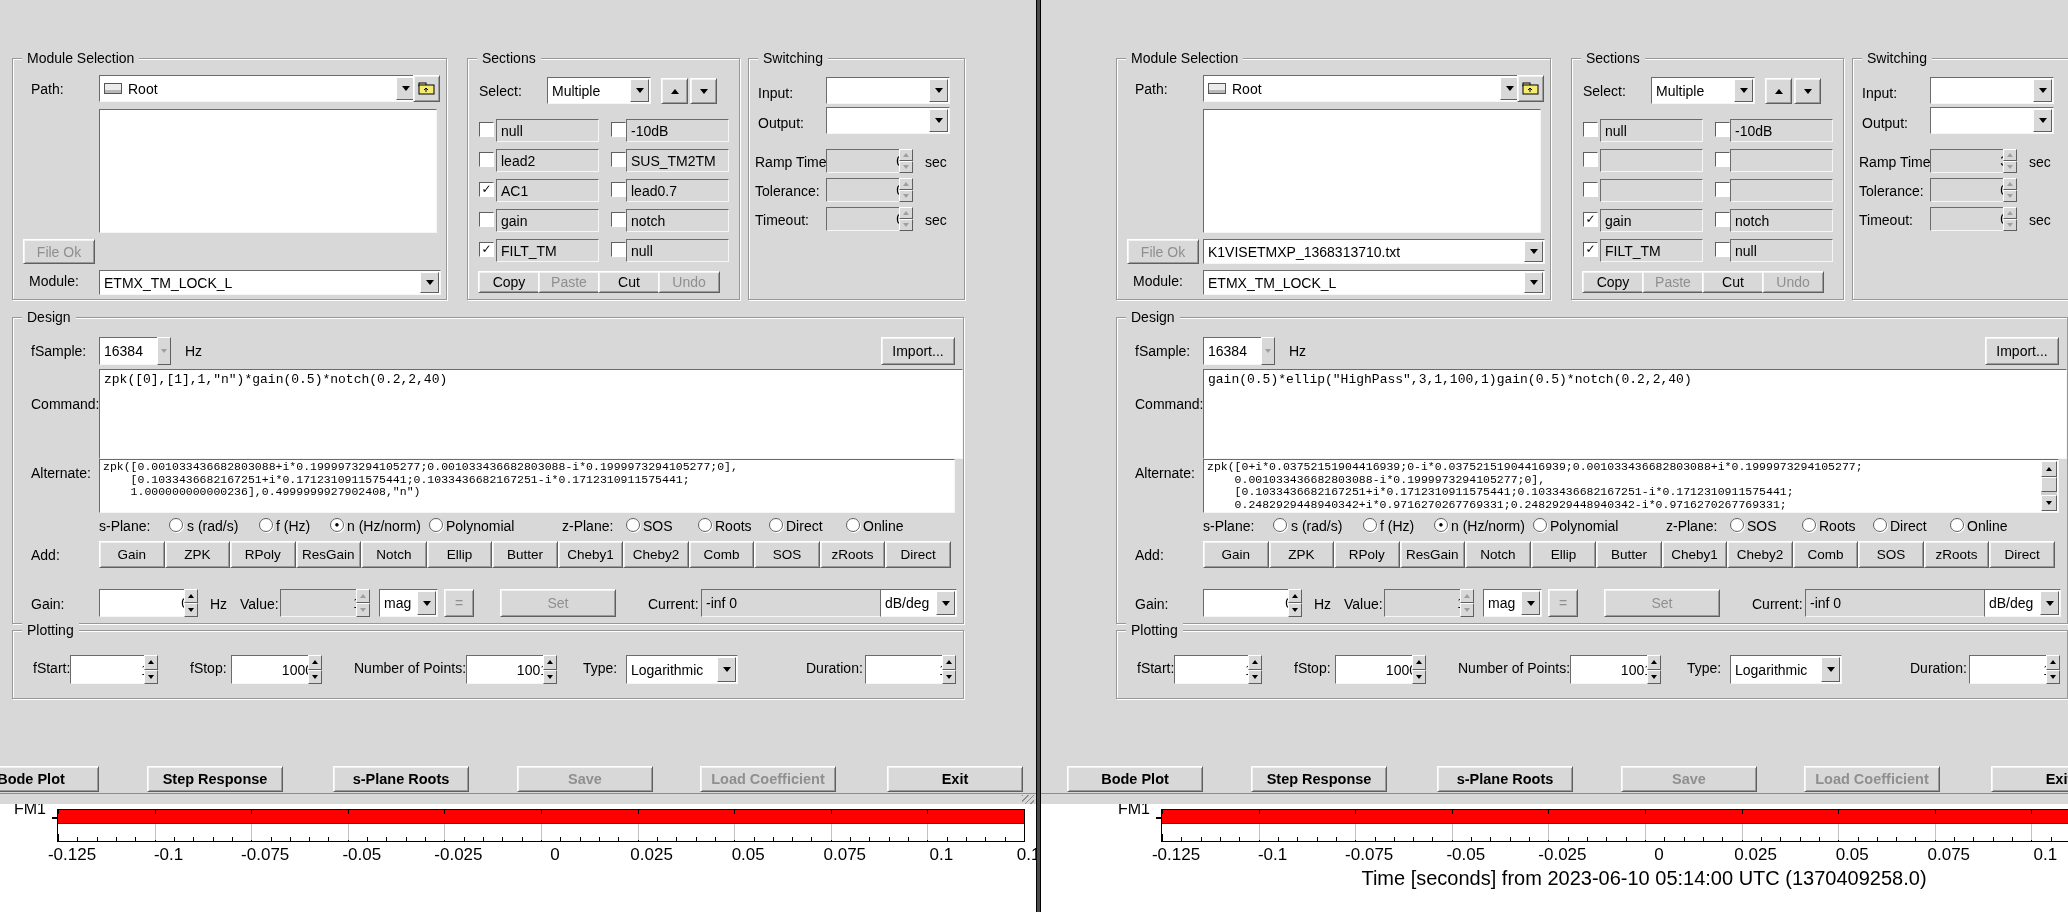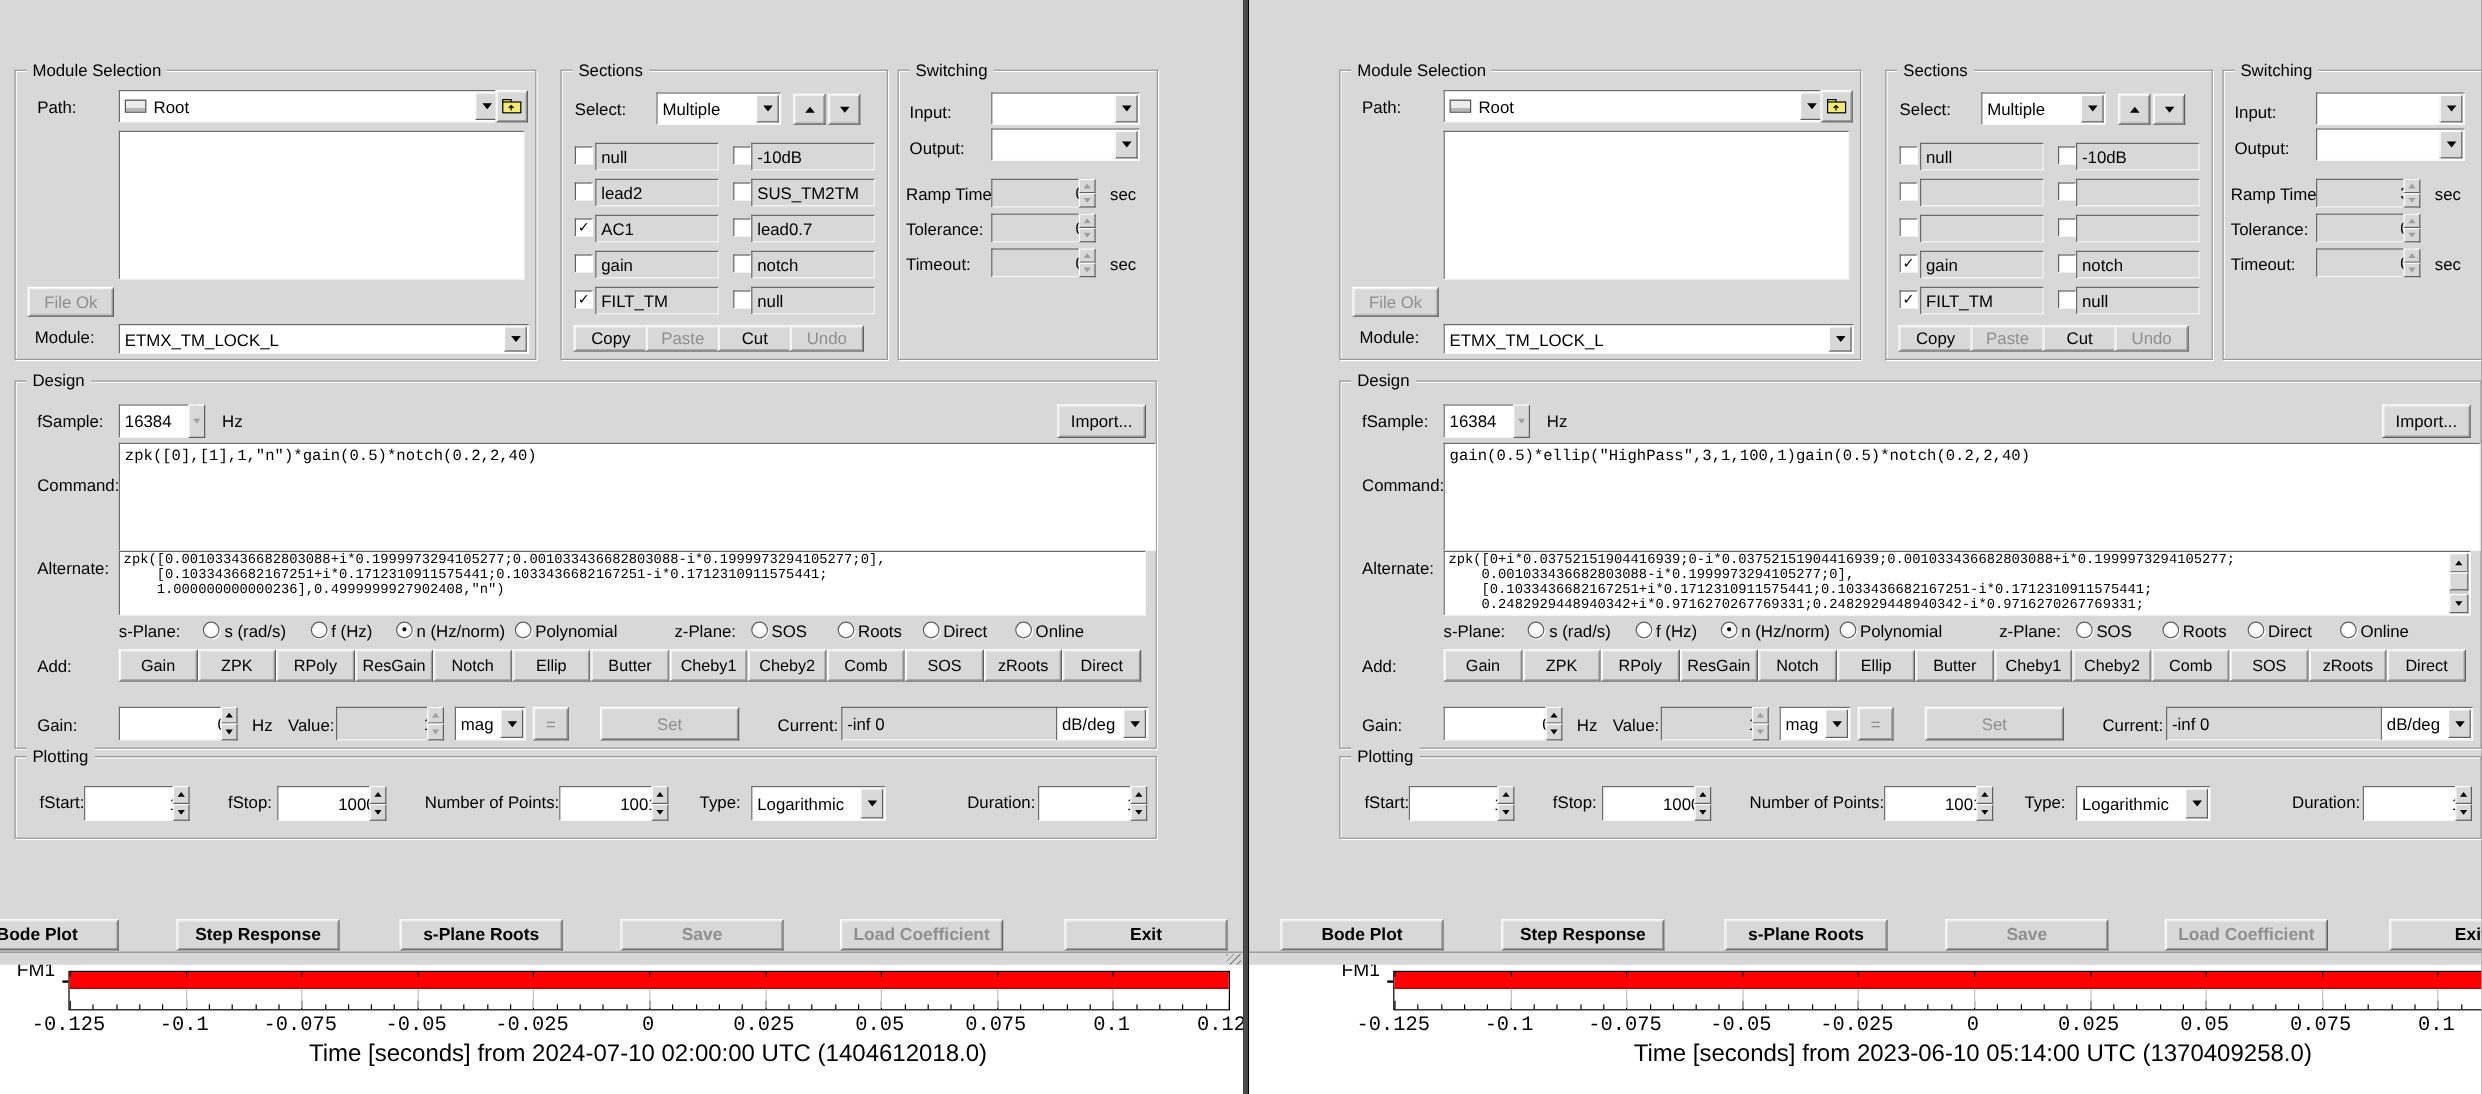--- a/index.html
+++ b/index.html
@@ -62,21 +62,21 @@
   
   .plot{position:absolute;left:0;right:0;top:804px;height:108px;background:#fff;overflow:hidden;}
   .plot .ch{position:absolute;left:14px;top:-4px;font-size:16px;}
   .plot .ytick{position:absolute;left:52px;top:13px;width:6px;height:2px;background:#000;}
   .pbox{position:absolute;left:57px;top:5px;width:966px;height:31px;border:1px solid #000;background:#fff;}
   .pbar{position:absolute;left:0;right:0;top:0;height:13px;background:#f00;border-bottom:1px solid #a00;}
   .pbox .tick{position:absolute;bottom:0;width:1px;height:4px;background:#000;}
   .pbox .tick.mj{height:7px;}
   .pbox .tick.top{bottom:auto;top:0;height:4px;}
   .pbox .gl{position:absolute;top:14px;bottom:1px;width:1px;background:#c2c2c2;}
-  .tlabels{position:absolute;left:57px;top:41px;width:966px;height:20px;font-family:Liberation Mono, monospace;}
+  .tlabels{position:absolute;left:72px;top:41px;width:966px;height:20px;}
   .tlabels span{position:absolute;transform:translateX(-50%);font-size:17px;white-space:nowrap;}
   .ptitle{position:absolute;left:57px;top:63px;width:966px;text-align:center;font-size:20px;white-space:nowrap;}
   
   .drive{width:16px;height:9px;background:#ececec;border:1px solid #555;box-shadow:inset 0 -3px 0 #b8b8b8;margin-right:6px;flex:none;}
 </style>
 </head>
 <body>
 
 <div id="screen">
 <div class="panel left">
@@ -542,21 +542,20 @@
       <span style="left: 20%;">-0.075</span>
       <span style="left: 30%;">-0.05</span>
       <span style="left: 40%;">-0.025</span>
       <span style="left: 50%;">0</span>
       <span style="left: 60%;">0.025</span>
       <span style="left: 70%;">0.05</span>
       <span style="left: 80%;">0.075</span>
       <span style="left: 90%;">0.1</span>
       <span style="left: 100%;">0.125</span>
     </div>
-    <div class="ptitle">Time [seconds] from 2024-07-10 02:00:00 UTC (1404612018.0)</div>
   </div>
  </div>
 </div>
 
 <div class="panel right">
  <div class="window">
   <div class="content">
 
    <div class="grp" style="left:12px;top:58px;width:433px;height:240px">
      <b>Module Selection</b>
@@ -572,20 +571,26 @@
         <svg width="17" height="13">
           <rect x="1" y="1" width="7" height="3" fill="#f4ec70" stroke="#000" stroke-width="1"></rect>
           <rect x="1" y="3" width="15" height="9" fill="#f4ec70" stroke="#000" stroke-width="1"></rect>
           <path d="M8 10 L8 6 M6 8 L8 6 L10 8" stroke="#000" stroke-width="1" fill="none"></path>
         </svg>
      </div>
      <div class="sk w" style="position:absolute;left:86px;top:50px;width:336px;height:122px"></div>
      <div class="btn rs dis" style="left:10px;top:180px;width:70px;height:23px">
               <span>File Ok</span>
             </div>
+     <div class="combo sk w" style="left:86px;top:180px;width:336px;height:23px">
+        <span>K1VISETMXP_1368313710.txt</span>
+        <span class="arr">
+                <i class="tdn"></i>
+              </span>
+     </div>
      <span class="lb" style="left:16px;top:214px">Module:</span>
      <div class="combo sk w" style="left:86px;top:211px;width:336px;height:23px">
         <span>ETMX_TM_LOCK_L</span>
         <span class="arr">
                 <i class="tdn"></i>
               </span>
      </div>
    </div>
 
    <div class="grp" style="left:467px;top:58px;width:271px;height:240px">

